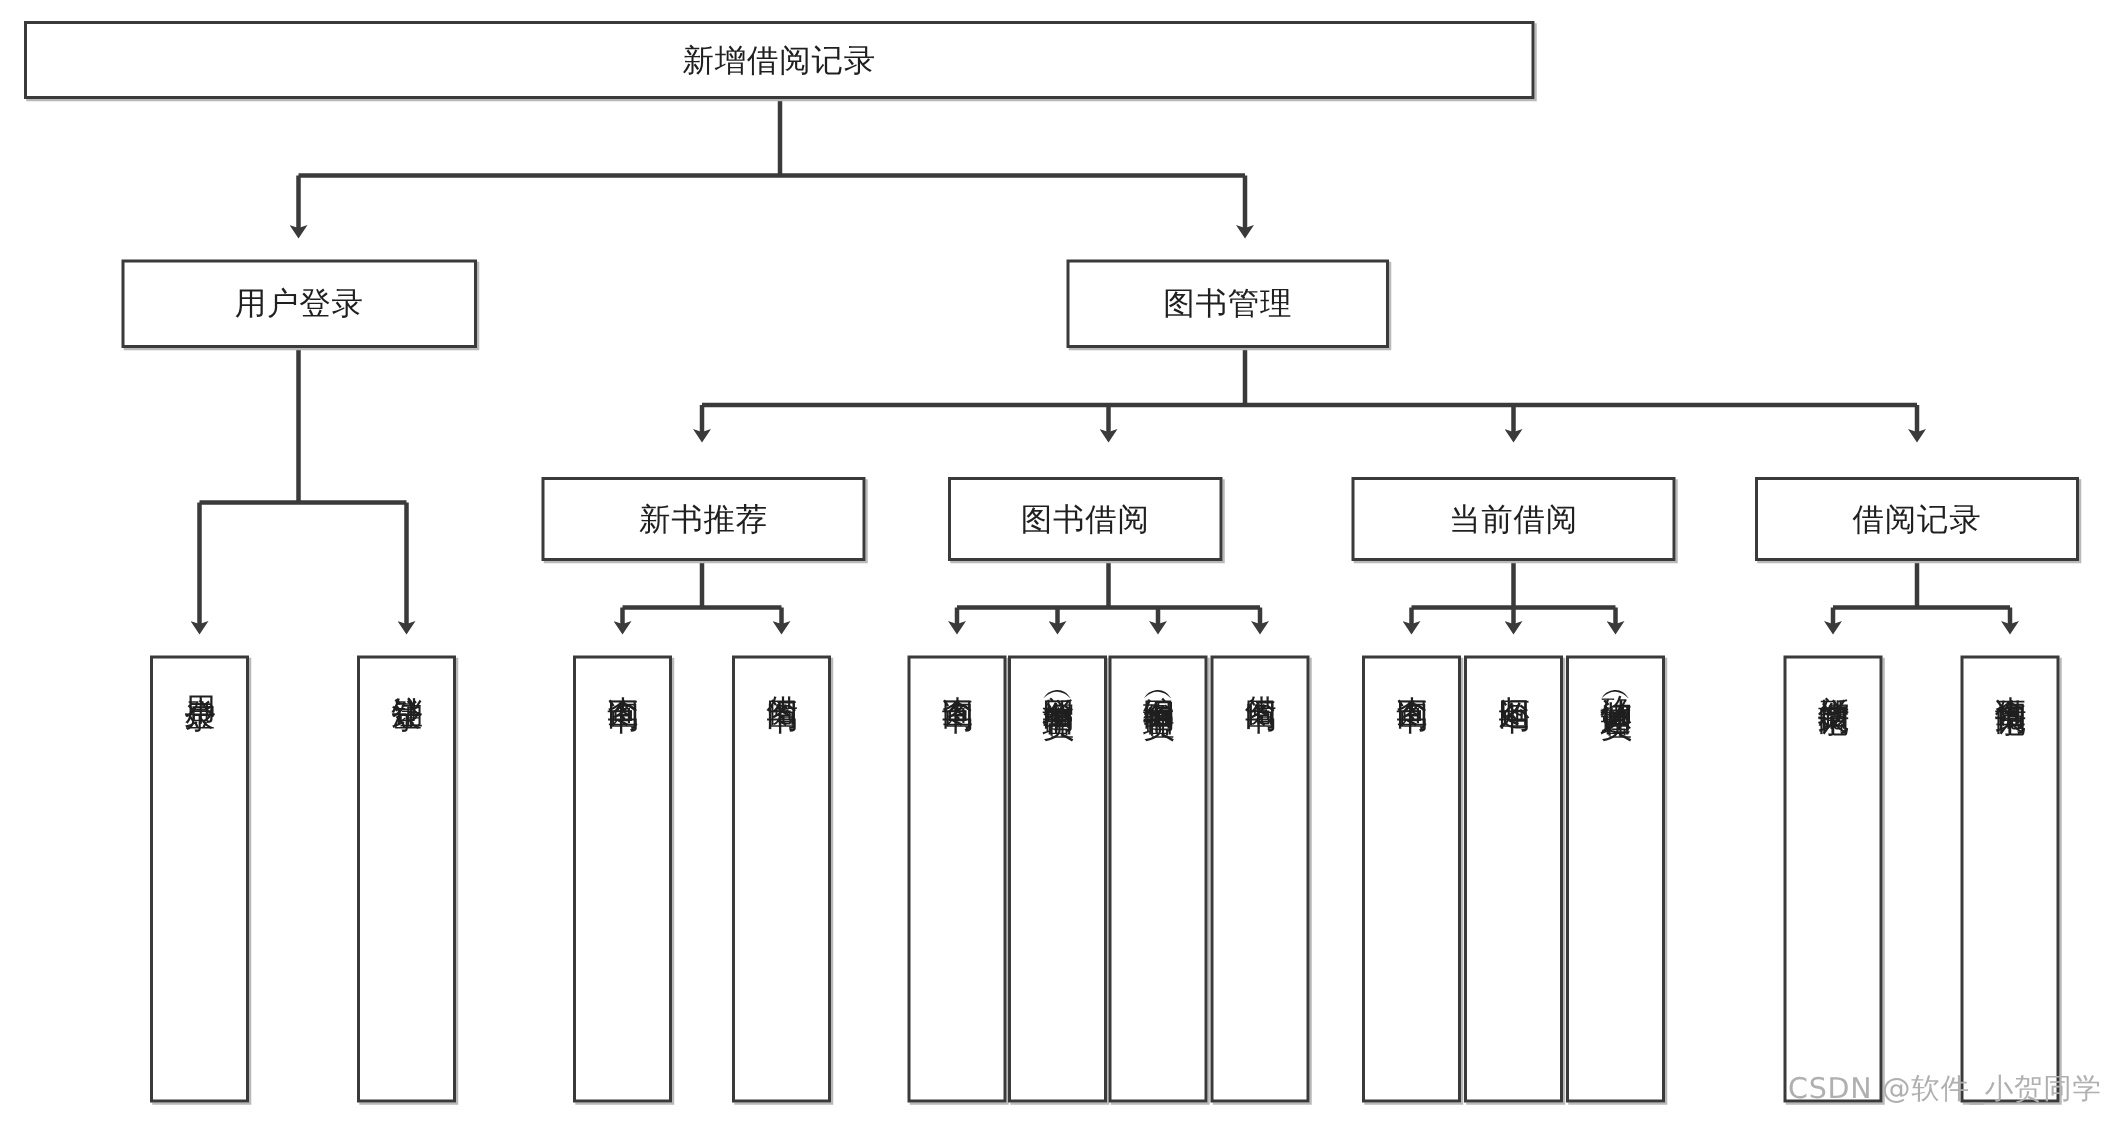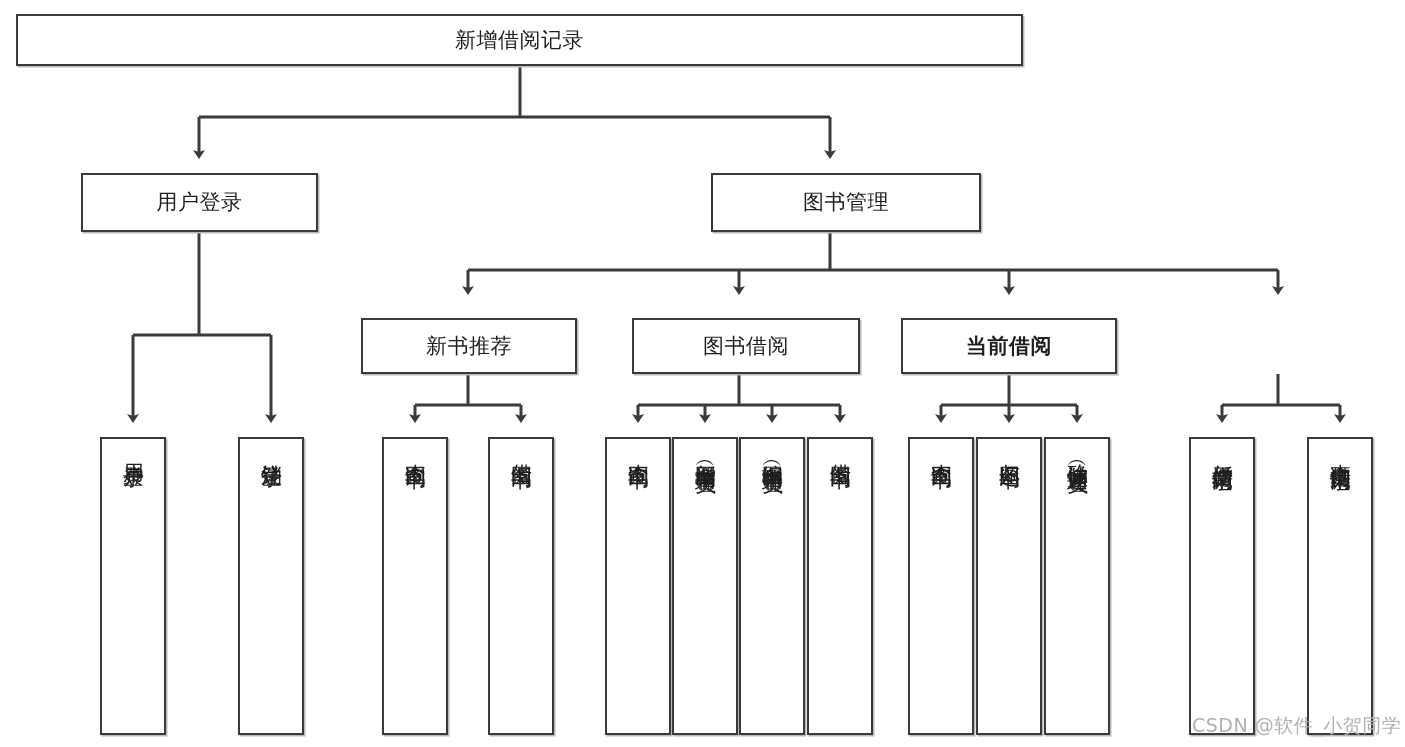--- a/index.html
+++ b/index.html
@@ -125,32 +125,35 @@
     </g>
   </svg>
 
   <div class="node" style="left:16px; top:14px; width:1007px; height:52px;">
     <span class="label">新增借阅记录</span>
   </div>
 
   <div class="node" style="left:81px; top:173px; width:237px; height:59px;">
     <span class="label">用户登录</span>
   </div>
-  <div class="node" style="left:711px; top:173px; width:270px; height:59px;">
+  <div class="node" style="left:711px; top:173px; width:215px; height:59px;">
     <span class="label">图书管理</span>
   </div>
 
   <div class="node" style="left:361px; top:318px; width:216px; height:56px;justify-content:center;">
     <span class="label">新书推荐</span>
   </div>
-  <div class="node" style="left:632px; top:318px; width:228px; height:56px;">
+  <div class="node" style="left:632px; top:318px; width:183px; height:56px;">
     <span class="label">图书借阅</span>
   </div>
-  <div class="node" style="left:901px; top:318px; width:216px; height:56px;font-weight:bold;">
+  <div class="node" style="left:901px; top:318px; width:216px; height:56px;">
     <span class="label">当前借阅</span>
+  </div>
+  <div class="node" style="left:1170px; top:318px; width:216px; height:56px;">
+    <span class="label">借阅记录</span>
   </div>
 
   <div class="node leaf" style="left:100px; top:437px; width:66px; height:298px;">
     <span class="label">用户登录</span>
   </div>
   <div class="node leaf" style="left:238px; top:437px; width:66px; height:298px;">
     <span class="label">注销登录</span>
   </div>
 
   <div class="node leaf" style="left:382px; top:437px; width:66px; height:298px;">

